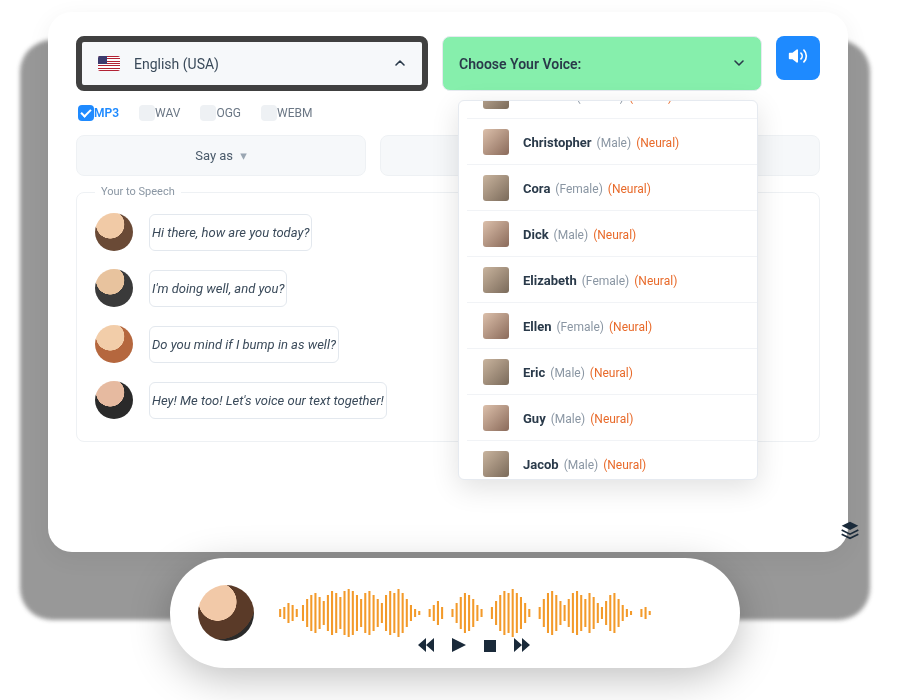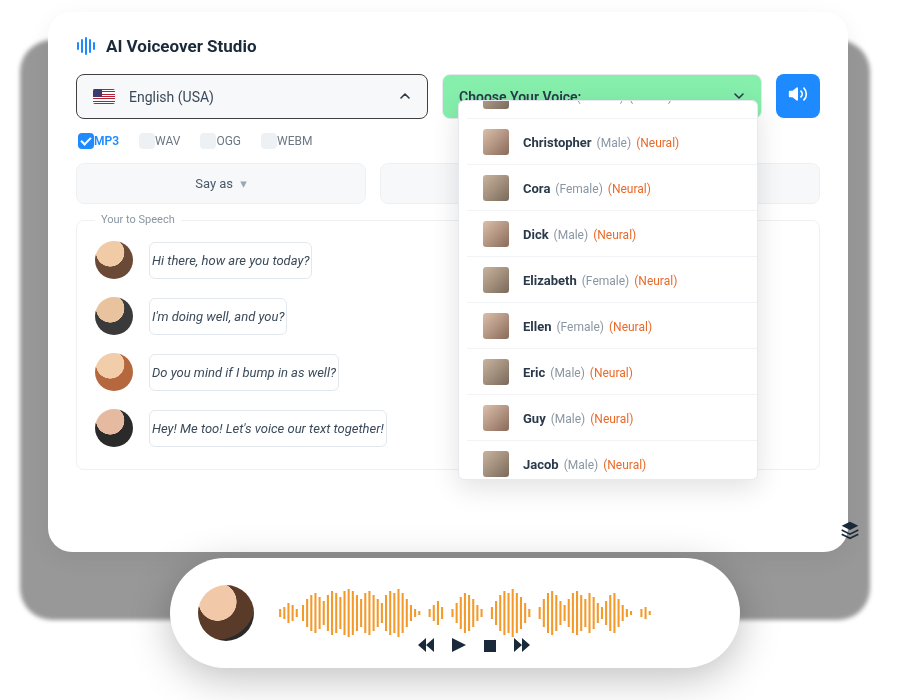--- a/index.html
+++ b/index.html
@@ -28,21 +28,21 @@
   }
 
   .app-title-row { display: flex; align-items: center; gap: 10px; margin-bottom: 18px; }
   .logo-icon { color:#1e8aff; display:flex; align-items:center; }
   .app-title { font-size: 17px; font-weight: 700; color:#1a2a3a; }
 
   .controls-row { display: flex; gap: 14px; align-items: stretch; margin-bottom: 14px; }
   .lang-select {
     flex: 0 0 352px;
     background:#f6f8fa;
-    border:1px solid #404040;
+    border:6px solid #404040;
     border-radius: 8px;
     padding: 12px 16px;
     display:flex; align-items:center; justify-content:space-between;
     cursor:pointer;
   }
   .lang-left { display:flex; align-items:center; gap:14px; }
   .flag { width:22px; height:15px; border-radius:2px; position:relative; overflow:hidden; background:linear-gradient(#b22234 0 7.7%,#fff 7.7% 15.4%,#b22234 15.4% 23.1%,#fff 23.1% 30.8%,#b22234 30.8% 38.5%,#fff 38.5% 46.2%,#b22234 46.2% 53.8%,#fff 53.8% 61.5%,#b22234 61.5% 69.2%,#fff 69.2% 76.9%,#b22234 76.9% 84.6%,#fff 84.6% 92.3%,#b22234 92.3% 100%); }
   .flag::before{content:"";position:absolute;top:0;left:0;width:9px;height:8px;background:#3c3b6e;}
   .lang-label { font-size:14px; color:#3a4a5a; }
   .chev { color:#2a3a4a; }
@@ -136,34 +136,20 @@
   .vda{background:linear-gradient(135deg,#c9b49e,#7a6a5a);}
   .vdb{background:linear-gradient(135deg,#dcc0ab,#8a6a5a);}
 </style>
 </head>
 <body>
 
 <div class="backdrop"></div>
 
 <div class="card">
 
-  <div class="app-title-row">
-    <span class="logo-icon">
-      <svg width="20" height="18" viewBox="0 0 20 18">
-          <g stroke="#1e8aff" stroke-width="2" stroke-linecap="round">
-            <line x1="2" y1="6" x2="2" y2="12"></line>
-            <line x1="6" y1="3" x2="6" y2="15"></line>
-            <line x1="10" y1="1" x2="10" y2="17"></line>
-            <line x1="14" y1="3" x2="14" y2="15"></line>
-            <line x1="18" y1="6" x2="18" y2="12"></line>
-          </g>
-        </svg>
-    </span>
-    <div class="app-title">AI Voiceover Studio</div>
-  </div>
 
   <div class="controls-row">
     <div class="lang-select">
       <div class="lang-left">
         <span class="flag"></span>
         <span class="lang-label">English (USA)</span>
       </div>
       <span class="chev">
         <svg width="12" height="12" viewBox="0 0 12 12">
             <path d="M2 8 L6 4 L10 8" fill="none" stroke="#2a3a4a" stroke-width="1.6" stroke-linecap="round" stroke-linejoin="round"></path>

